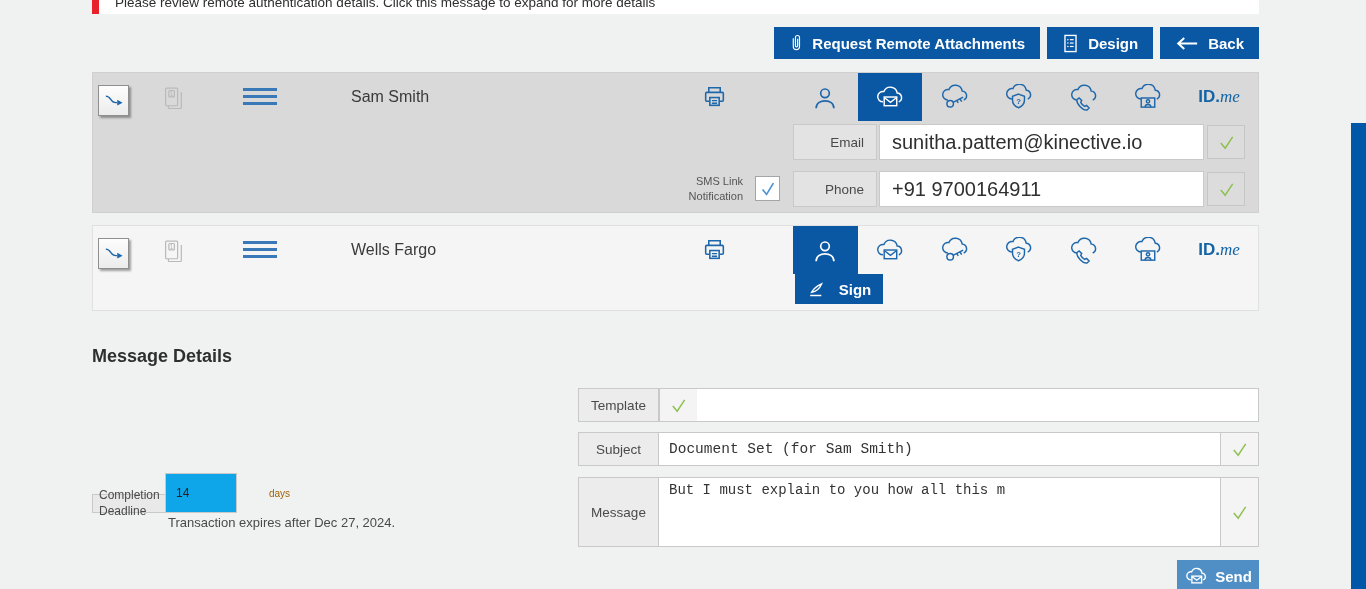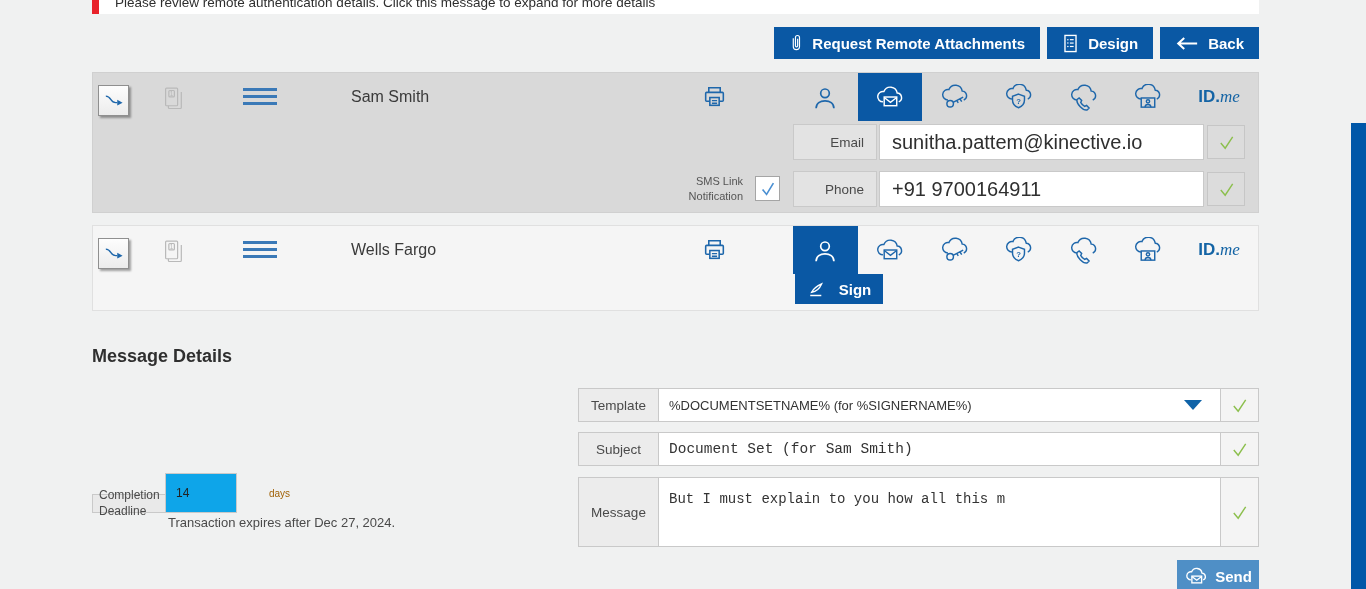--- a/index.html
+++ b/index.html
@@ -68,21 +68,21 @@
 
   .mrow { position:absolute; left:578px; width:681px; background:#fff; border:1px solid #c9c9c9; display:flex; }
   .mrow-template { top:388px; height:34px; }
   .mrow-subject { top:432px; height:34px; }
   .mrow-message { top:477px; height:70px; }
   .mrow-label { width:80px; background:#ececec; border-right:1px solid #c9c9c9; display:flex; align-items:center; justify-content:center; font-size:13.5px; color:#4a4a4a; flex:0 0 auto; }
   .mrow-field { flex:1; display:flex; align-items:center; padding:0 10px; font-size:13px; color:#333; overflow:hidden; }
   .mrow-check { width:38px; border-left:1px solid #c9c9c9; background:#f4f4f4; display:flex; align-items:center; justify-content:center; flex:0 0 auto; }
   .mrow input, .mrow textarea { border:none; outline:none; flex:1; font-family:Liberation Mono, monospace; background:transparent; }
   .mrow input { font-size:14.5px; color:#333; height:100%; padding:0 10px; }
-  .mrow textarea { font-size:14px; color:#333; padding:12px 10px; resize:none; line-height:1.3; }
+  .mrow textarea { font-size:14px; color:#333; padding:3px 10px; resize:none; line-height:1.3; }
 
   .send-btn { position:absolute; left:1177px; top:560px; width:82px; height:32px; background:#4f8fc6; color:#fff; border:none; display:flex; align-items:center; justify-content:center; gap:7px; font-size:15px; font-weight:600; font-family:inherit; cursor:pointer; }
 
   .right-bar { position:absolute; left:1351px; top:123px; width:15px; height:466px; background:#0057a8; cursor:pointer; }
 
   svg { display:block; }
 </style>
 </head>
 <body>
 
@@ -332,24 +332,20 @@
 
   <div class="deadline-row">
     <div class="deadline-label">Completion Deadline</div>
     <input class="deadline-input" type="text" value="14" style="">
     <div class="deadline-unit">days</div>
   </div>
   <div class="deadline-note">Transaction expires after Dec 27, 2024.</div>
 
   <div class="mrow mrow-template">
     <div class="mrow-label">Template</div>
-    <div class="mrow-field">
-      <span>%DOCUMENTSETNAME% (for %SIGNERNAME%)</span>
-      <span class="caret-down" style="margin-right:8px;"></span>
-    </div>
     <div class="mrow-check">
       <span>
         <svg width="19" height="19" viewBox="0 0 20 20" fill="none" stroke="#8cbf4d" stroke-width="1.5">
             <path d="M4 10.5 l4.6 5.5 L16.5 4"></path>
           </svg>
       </span>
     </div>
   </div>
 
   <div class="mrow mrow-subject">

